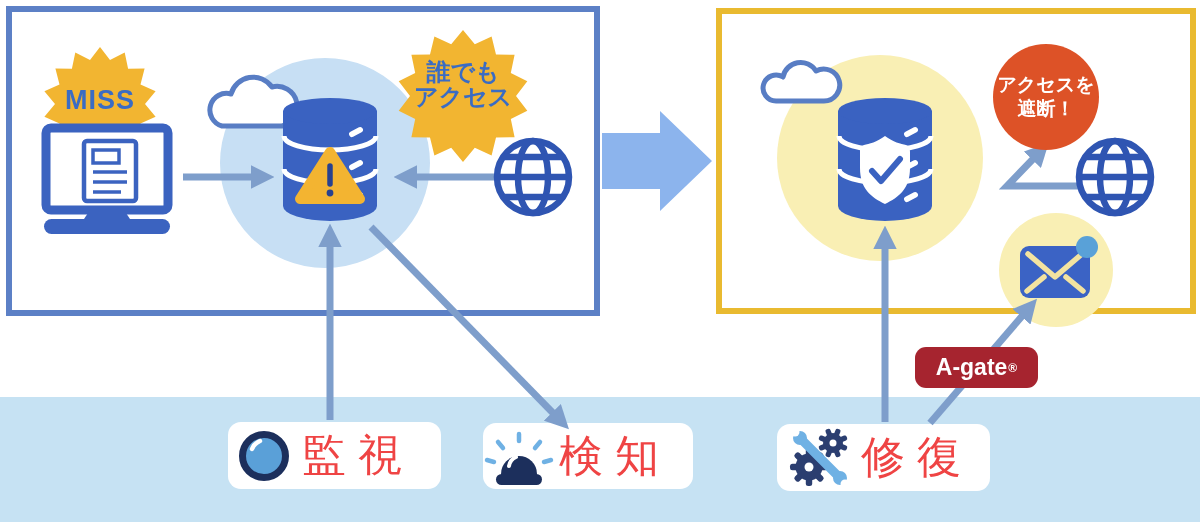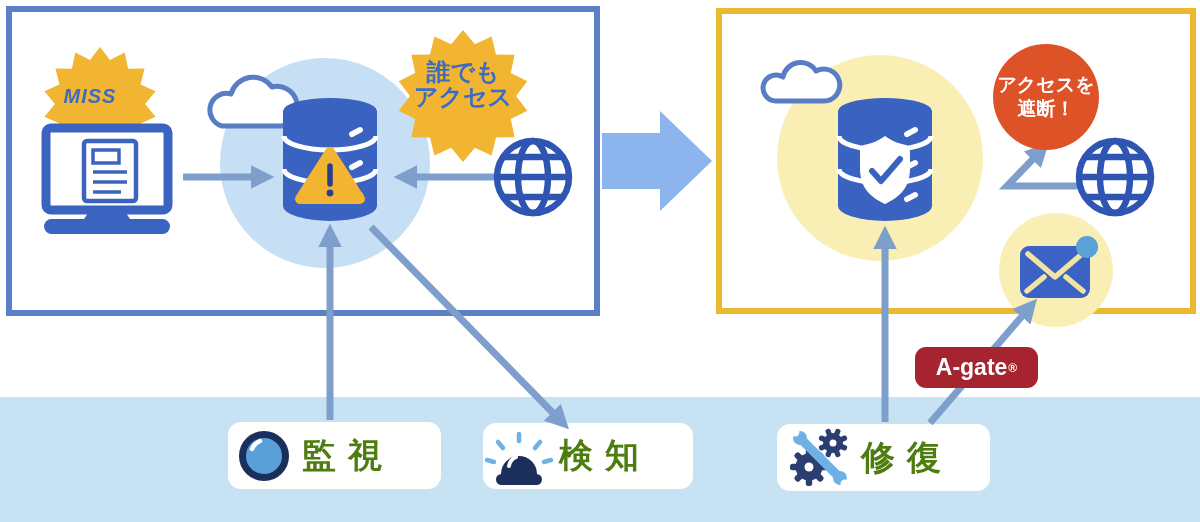--- a/index.html
+++ b/index.html
@@ -8,39 +8,39 @@
     background:#fff;font-family:"Liberation Sans","DejaVu Sans",sans-serif;
   }
   .abs{position:absolute;}
   #band{left:0;top:397px;width:1200px;height:125px;background:#c6e2f3;z-index:1;}
   .frame{box-sizing:border-box;background:#fff;z-index:1;}
   #before-box{left:6px;top:6px;width:594px;height:310px;border:6px solid #5c80c6;}
   #after-box{left:716px;top:8px;width:480px;height:306px;border:6px solid #e9ba30;}
   #scene{left:0;top:0;z-index:3;pointer-events:none;}
   .overlay{z-index:4;}
   .badge-text{color:#3a6cc4;font-weight:bold;text-align:center;}
-  #miss-text{left:35px;top:85px;width:110px;font-size:20px;letter-spacing:1px;font-style:italic;}
+  #miss-text{left:45px;top:85px;width:110px;font-size:27px;letter-spacing:1px;}
   #access-text{left:398px;top:59px;width:130px;font-size:24px;line-height:25px;}
   #block-badge{
     left:993px;top:44px;width:106px;height:106px;border-radius:50%;
     background:#dd5227;display:flex;flex-direction:column;align-items:center;
     justify-content:center;color:#fff;font-weight:bold;font-size:19px;line-height:24px;
     text-align:right;
   }
   #agate-badge{
     left:915px;top:347px;width:123px;height:41px;border-radius:11px;background:#a6242f;
     display:flex;align-items:center;justify-content:center;color:#fff;font-weight:bold;
     font-size:23px;
   }
   #agate-badge sup{font-size:12px;margin-left:1px;}
   .step-card{
     background:#fff;border-radius:13px;z-index:2;display:flex;align-items:center;
   }
   .step-label{
-    color:#4d7c0f;font-weight:bold;font-size:34px;letter-spacing:12px;white-space:nowrap;
+    color:#ef4444;font-weight:normal;font-size:44px;letter-spacing:12px;white-space:nowrap;
   }
   #card-monitor{left:228px;top:422px;width:213px;height:67px;}
   #card-monitor .step-label{margin-left:74px;}
   #card-detect{left:483px;top:423px;width:210px;height:66px;}
   #card-detect .step-label{margin-left:76px;}
   #card-repair{left:777px;top:424px;width:213px;height:67px;}
   #card-repair .step-label{margin-left:84px;}
 </style>
 </head>
 <body>

